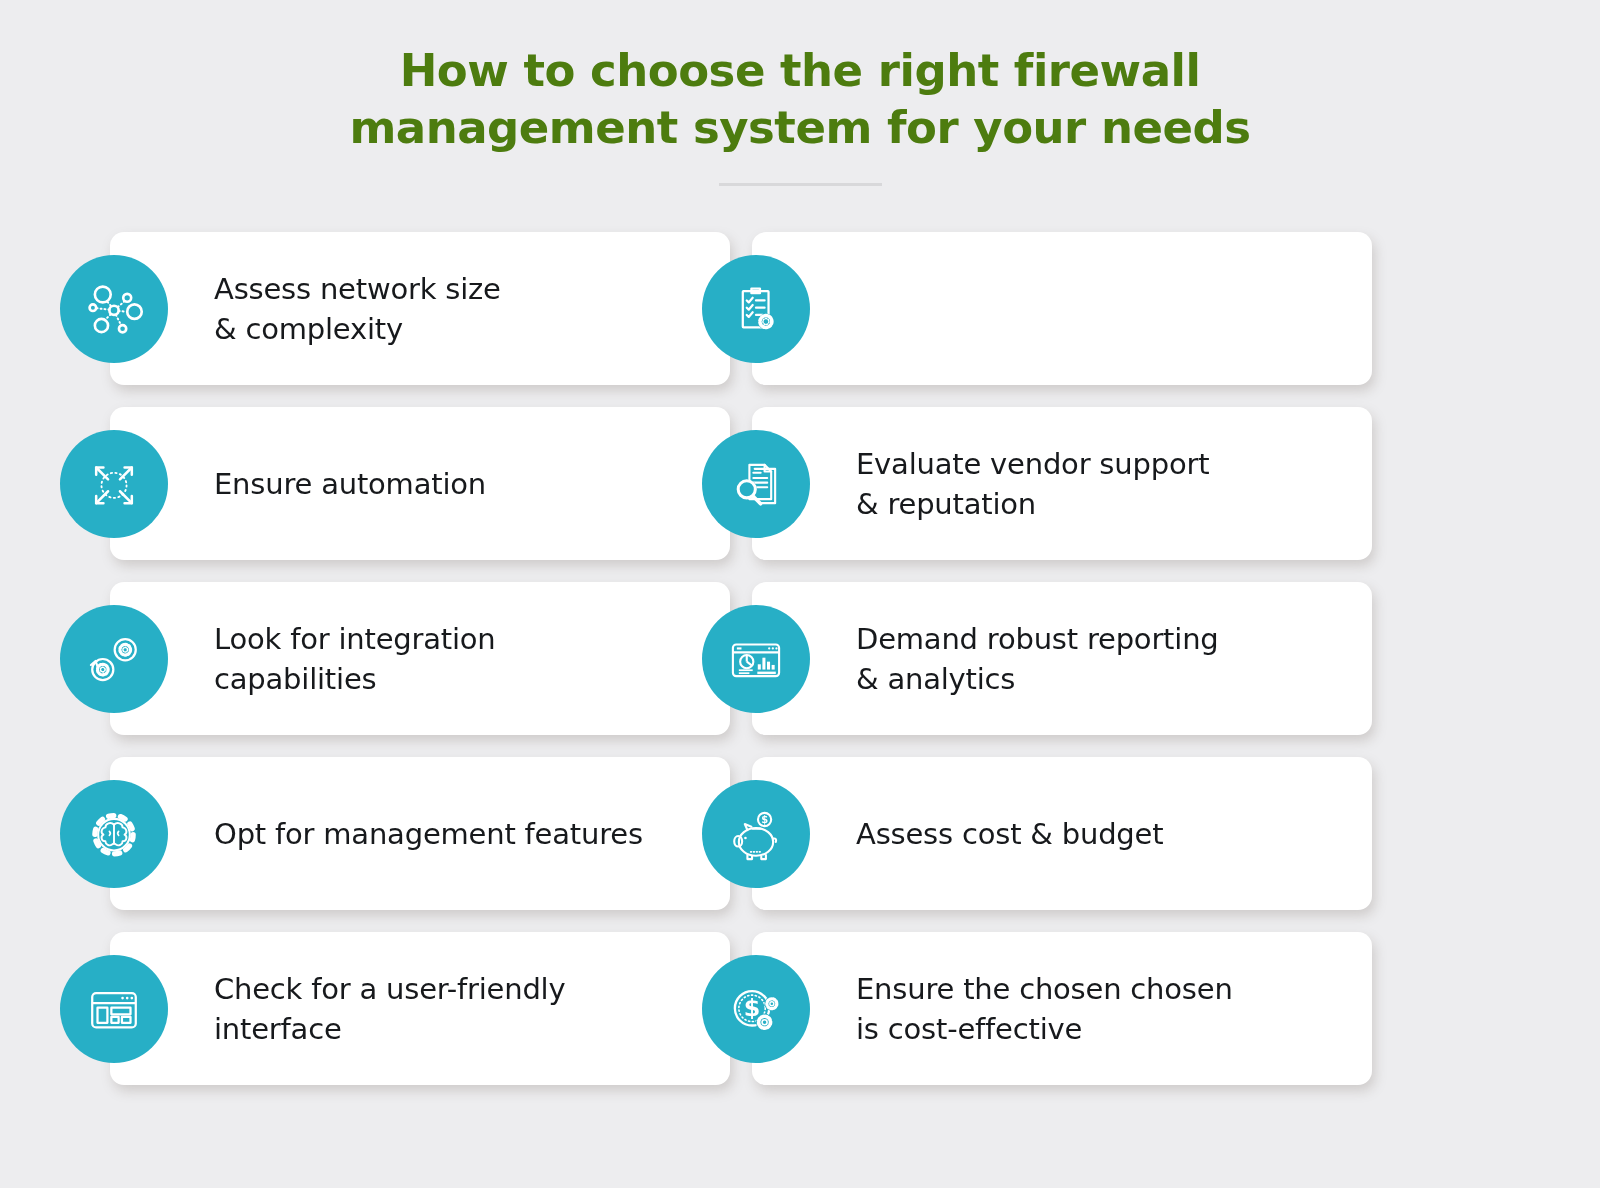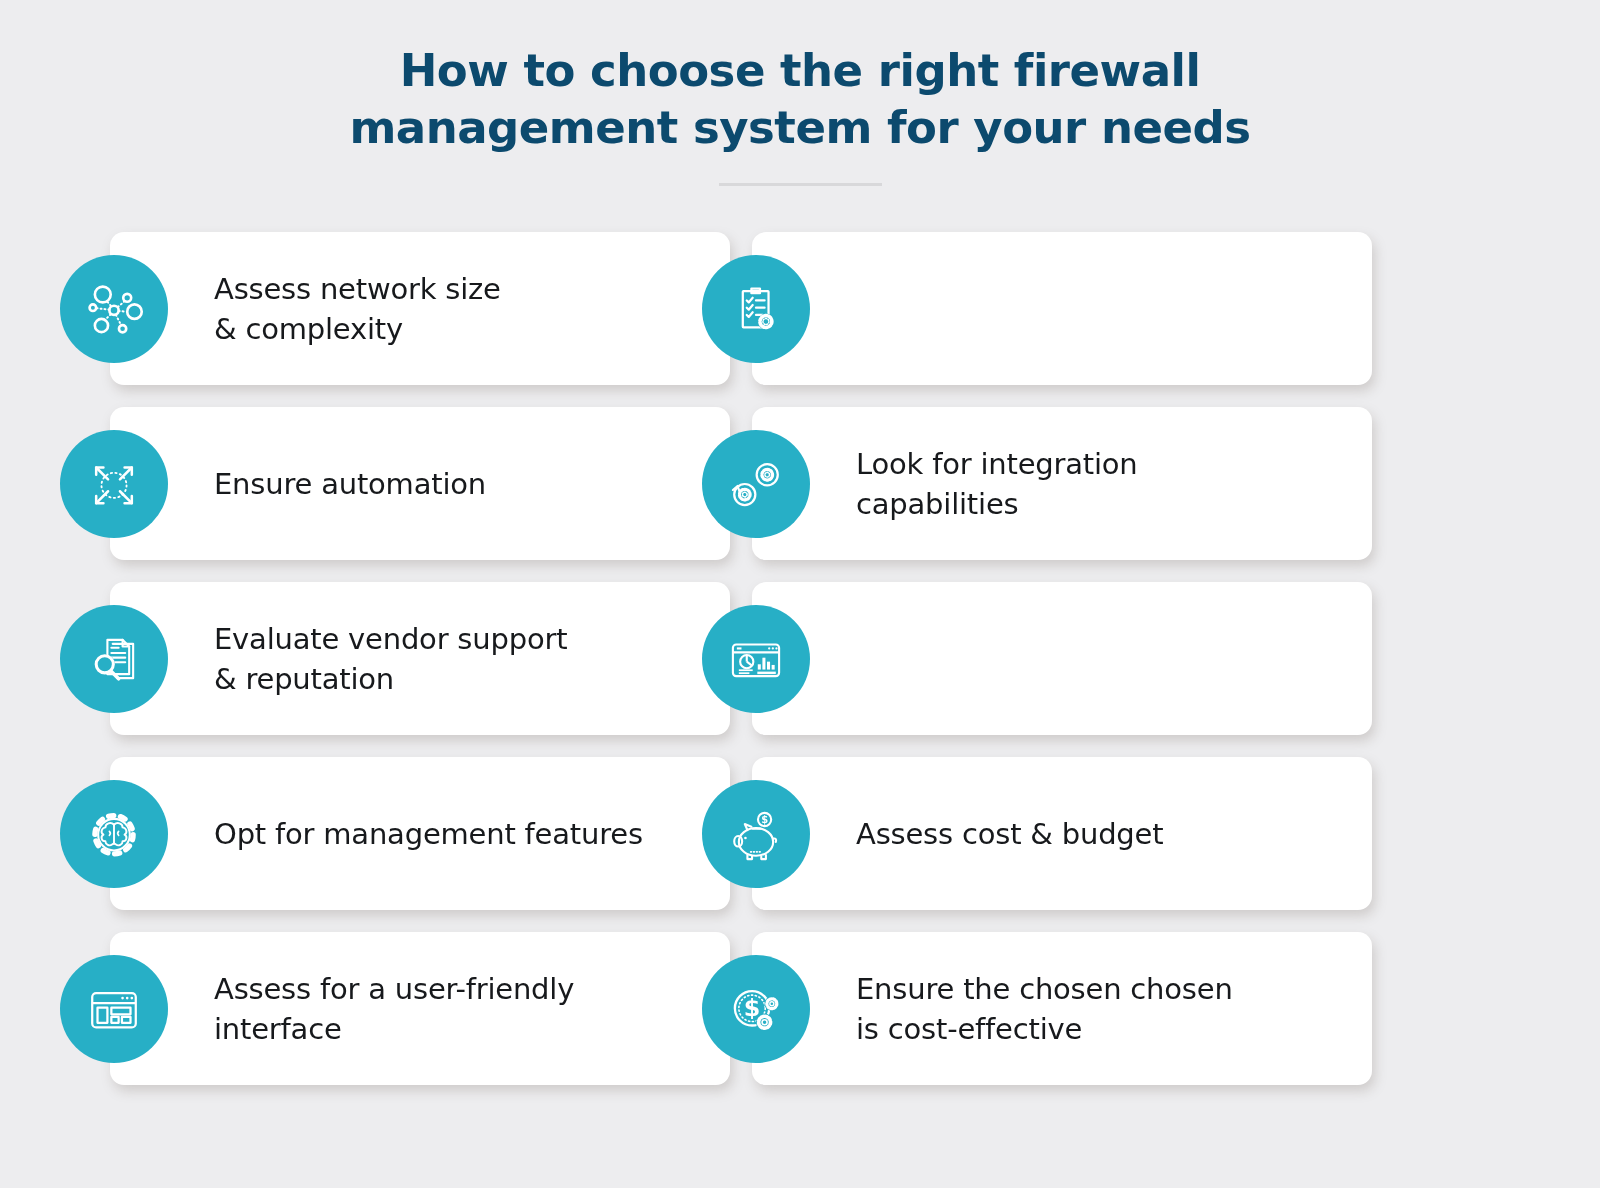--- a/index.html
+++ b/index.html
@@ -17,21 +17,21 @@
     overflow:hidden;
   }
   .page-title{
     padding-top:42px;
     text-align:center;
     font-size:45px;
     font-weight:700;
     line-height:1.27;
     letter-spacing:-0.5px;
     white-space:pre-line;
-    color:#0c4a6e;
+    color:#4d7c0f;
   }
   .title-divider{
     width:163px;height:3px;
     background:#d8d8da;
     margin:27px auto 0 auto;
   }
   .cards{
     width:1380px;
     margin:46px auto 0 auto;
     display:grid;
@@ -144,54 +144,54 @@
             <polyline points="66,79 77,79 77,68"></polyline>
         </g>
       </svg>
     </span>
     <span class="card-title">Ensure automation</span>
   </div>
 
   <div class="card">
     <span class="icon-circle">
       <svg viewBox="0 0 100 100">
-        <g stroke="#fff" fill="none" stroke-linecap="round" stroke-linejoin="round">
-          <circle cx="33" cy="66" r="16" stroke-width="3.4"></circle>
-          <circle cx="67" cy="36" r="16" stroke-width="3.4"></circle>
-          <circle cx="33" cy="66" r="8" stroke-width="5" stroke-dasharray="2.6 2.6"></circle>
-          <circle cx="33" cy="66" r="3.5" stroke-width="2.4" stroke-dasharray="1.6 2"></circle>
-          <circle cx="67" cy="36" r="8" stroke-width="5" stroke-dasharray="2.6 2.6"></circle>
-          <circle cx="67" cy="36" r="3.5" stroke-width="2.4" stroke-dasharray="1.6 2"></circle>
-          <polyline points="15,59 22,53 25,61" stroke-width="3.2"></polyline>
-        </g>
-      </svg>
-    </span>
-    <span class="card-title">Look for integration
-capabilities</span>
-  </div>
-
-  <div class="card">
-    <span class="icon-circle">
-      <svg viewBox="0 0 100 100">
         <g stroke="#fff" fill="none" stroke-width="3.2" stroke-linejoin="round" stroke-linecap="round">
           <path d="M48,27 H79 V79 H55"></path>
           <path d="M40,21 H63 L73,31 V73 H40 Z"></path>
           <path d="M63,21 V31 H73"></path>
           <line x1="46" y1="33" x2="57" y2="33"></line>
           <line x1="46" y1="41" x2="67" y2="41"></line>
           <line x1="46" y1="48" x2="67" y2="48"></line>
           <line x1="52" y1="55" x2="67" y2="55"></line>
           <circle cx="36" cy="58" r="15" class="accent-fill" stroke="none"></circle>
           <circle cx="36" cy="58" r="13" stroke-width="4.6"></circle>
           <line x1="46" y1="69" x2="57" y2="80" stroke-width="5.5"></line>
         </g>
       </svg>
     </span>
     <span class="card-title">Evaluate vendor support
 &amp; reputation</span>
+  </div>
+
+  <div class="card">
+    <span class="icon-circle">
+      <svg viewBox="0 0 100 100">
+        <g stroke="#fff" fill="none" stroke-linecap="round" stroke-linejoin="round">
+          <circle cx="33" cy="66" r="16" stroke-width="3.4"></circle>
+          <circle cx="67" cy="36" r="16" stroke-width="3.4"></circle>
+          <circle cx="33" cy="66" r="8" stroke-width="5" stroke-dasharray="2.6 2.6"></circle>
+          <circle cx="33" cy="66" r="3.5" stroke-width="2.4" stroke-dasharray="1.6 2"></circle>
+          <circle cx="67" cy="36" r="8" stroke-width="5" stroke-dasharray="2.6 2.6"></circle>
+          <circle cx="67" cy="36" r="3.5" stroke-width="2.4" stroke-dasharray="1.6 2"></circle>
+          <polyline points="15,59 22,53 25,61" stroke-width="3.2"></polyline>
+        </g>
+      </svg>
+    </span>
+    <span class="card-title">Look for integration
+capabilities</span>
   </div>
 
   <div class="card">
     <span class="icon-circle">
       <svg viewBox="0 0 100 100">
         <g stroke="#fff" fill="none" stroke-width="3.2" stroke-linejoin="round">
           <rect x="15" y="28" width="70" height="48" rx="5"></rect>
           <line x1="15" y1="40" x2="85" y2="40"></line>
           <line x1="21" y1="34" x2="28" y2="34"></line>
           <circle class="dot" cx="70" cy="34" r="1.7"></circle>
@@ -205,20 +205,22 @@
             <line x1="62" y1="66" x2="62" y2="48"></line>
             <line x1="69" y1="66" x2="69" y2="54"></line>
             <line x1="76" y1="66" x2="76" y2="59"></line>
           </g>
           <line x1="52" y1="71" x2="80" y2="71" stroke-width="3.8"></line>
           <line x1="24" y1="67" x2="45" y2="67" stroke-width="2.6"></line>
           <line x1="24" y1="71.5" x2="40" y2="71.5" stroke-width="2.6"></line>
         </g>
       </svg>
     </span>
+    <span class="card-title">Demand robust reporting
+&amp; analytics</span>
   </div>
 
   <div class="card">
     <span class="icon-circle">
       <svg viewBox="0 0 100 100">
         <g stroke="#fff" fill="none" stroke-linecap="round" stroke-linejoin="round">
           <circle cx="50" cy="51" r="29" stroke-width="8" stroke-dasharray="8 10.2"></circle>
           <circle cx="50" cy="51" r="24" stroke-width="3.2"></circle>
           <path stroke-width="2.9" d="M50,36 C45,31 37,34 37,40 C31,41 29,48 34,51 C29,54 31,61 37,61 C37,66 43,69 47,66 L50,64"></path>
           <path stroke-width="2.9" d="M50,36 C55,31 63,34 63,40 C69,41 71,48 66,51 C71,54 69,61 63,61 C63,66 57,69 53,66 L50,64"></path>
@@ -261,21 +263,21 @@
           <circle class="dot" cx="63" cy="33.5" r="2"></circle>
           <circle class="dot" cx="70" cy="33.5" r="2"></circle>
           <circle class="dot" cx="77" cy="33.5" r="2"></circle>
           <rect x="25" y="48" width="15" height="23"></rect>
           <rect x="46" y="48" width="29" height="10"></rect>
           <rect x="46" y="62" width="11" height="9"></rect>
           <rect x="62" y="62" width="13" height="9"></rect>
         </g>
       </svg>
     </span>
-    <span class="card-title">Assess for a user-friendly
+    <span class="card-title">Check for a user-friendly
 interface</span>
   </div>
 
   <div class="card">
     <span class="icon-circle">
       <svg viewBox="0 0 100 100">
         <g stroke="#fff" fill="none" stroke-linecap="round">
           <circle cx="44" cy="49" r="26" stroke-width="3.6"></circle>
           <circle cx="44" cy="49" r="20" stroke-width="2.4" stroke-dasharray="1.8 4"></circle>
           <text x="44" y="61" font-size="36" font-weight="bold" fill="#fff" stroke="none" text-anchor="middle">$</text>

